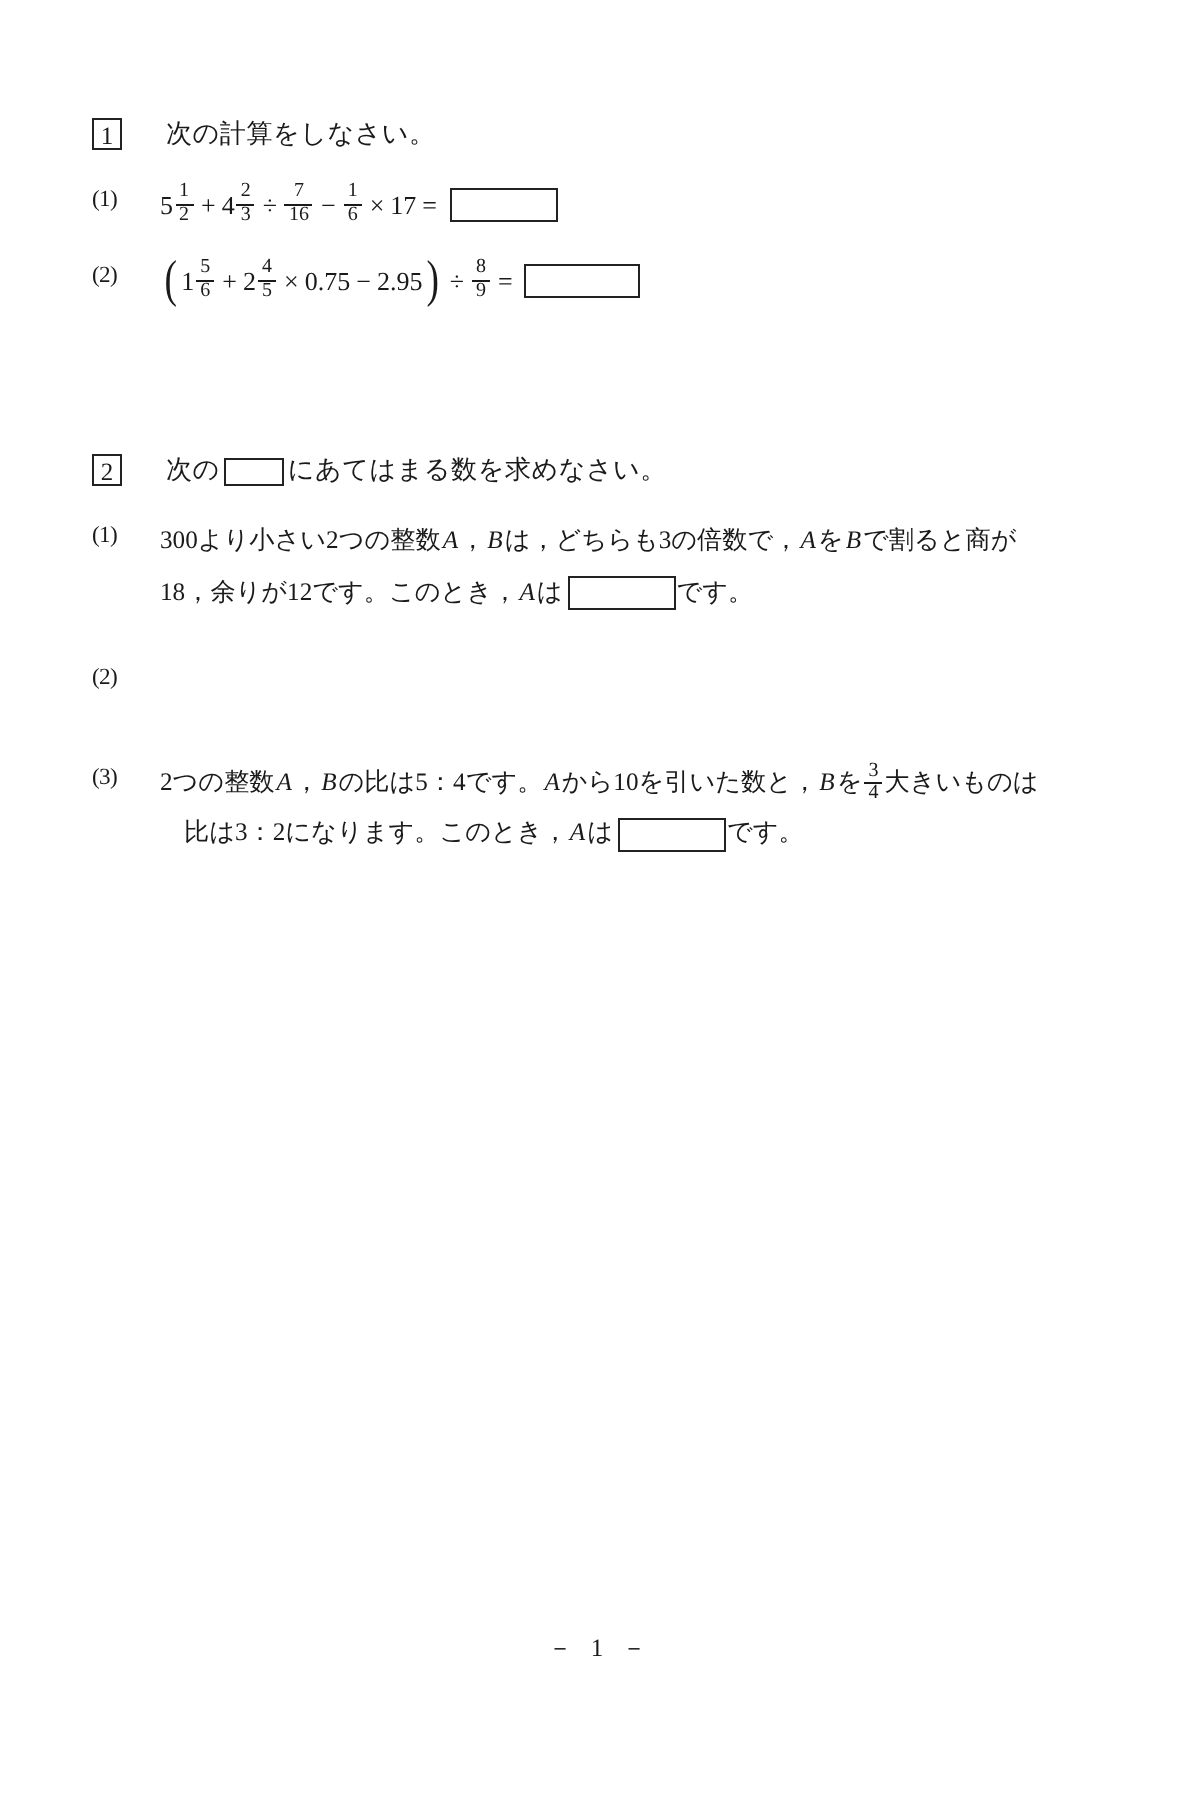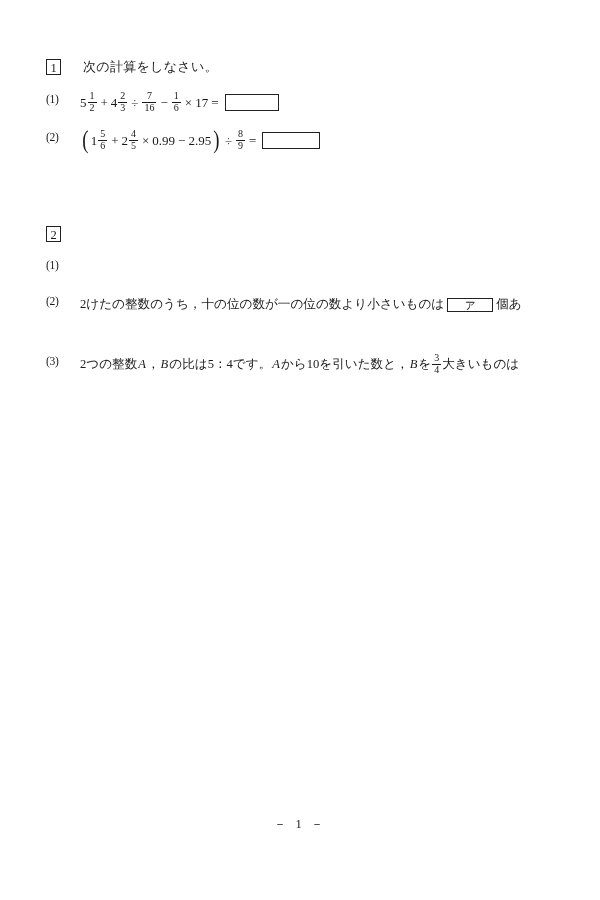--- a/index.html
+++ b/index.html
@@ -223,71 +223,80 @@
             </span>
             <span class="op">+</span>
             <span class="mixed">
               <span>2</span>
               <span class="frac">
                 <span class="num">4</span>
                 <span class="den">5</span>
               </span>
             </span>
             <span class="op">×</span>
-            <span>0.99</span>
+            <span>0.75</span>
             <span class="op">−</span>
             <span>2.95</span>
             <span class="paren">)</span>
             <span class="op">÷</span>
             <span class="frac">
               <span class="num">8</span>
               <span class="den">9</span>
             </span>
             <span class="op">=</span>
             <span class="ansbox wide"></span>
           </span>
         </div>
       </div>
     </div>
 
     <div class="gap-lg"></div>
 
     <div class="section">
       <div class="section-head">
         <span class="qnum">2</span>
+        <span class="section-title">
+          <span>次の</span><span class="inline-blank"></span><span>にあてはまる数を求めなさい。</span>
+        </span>
       </div>
 
       <div class="item">
         <div class="item-label">(1)</div>
         <div class="item-body">
+          <div class="text-line">
+            <span>300より小さい2つの整数</span><span class="mi">A</span><span>，</span><span class="mi">B</span><span>は，どちらも3の倍数で，</span><span class="mi">A</span><span>を</span><span class="mi">B</span><span>で割ると商が</span>
+          </div>
+          <div class="text-line">
+            <span>18，余りが12です。このとき，</span><span class="mi">A</span><span>は</span><span class="ansbox"></span><span>です。</span>
+          </div>
         </div>
       </div>
 
       <div class="gap-sm"></div>
 
       <div class="item">
         <div class="item-label">(2)</div>
         <div class="item-body">
-          <div class="text-line">
-            <span>2けたの整数のうち，十の位の数が一の位の数より小さいものは</span><span class="labelbox">ア</span><span>個あ</span>
-          </div>
         </div>
       </div>
 
       <div class="gap-md"></div>
 
       <div class="item">
         <div class="item-label">(3)</div>
         <div class="item-body">
           <div class="text-line">
             <span>2つの整数</span><span class="mi">A</span><span>，</span><span class="mi">B</span><span>の比は5：4です。</span><span class="mi">A</span><span>から10を引いた数と，</span><span class="mi">B</span><span>を</span><span class="frac">
                 <span class="num">3</span>
                 <span class="den">4</span>
               </span><span>大きいものは</span>
           </div>
+          <div class="text-line">
+            <span class="indent"></span><span>比は3：2になります。このとき，</span><span class="mi">A</span><span>は</span><span class="ansbox"></span><span>です。</span>
+          </div>
         </div>
       </div>
     </div>
 
   </div>
 
   <div class="footer">－ 1 －</div>
 </div>
 
 </body></html>

